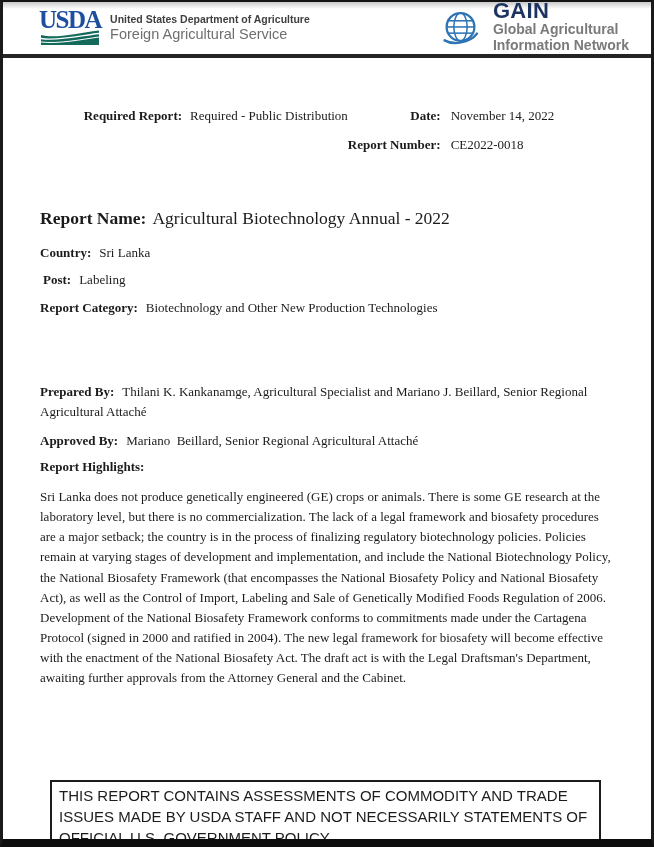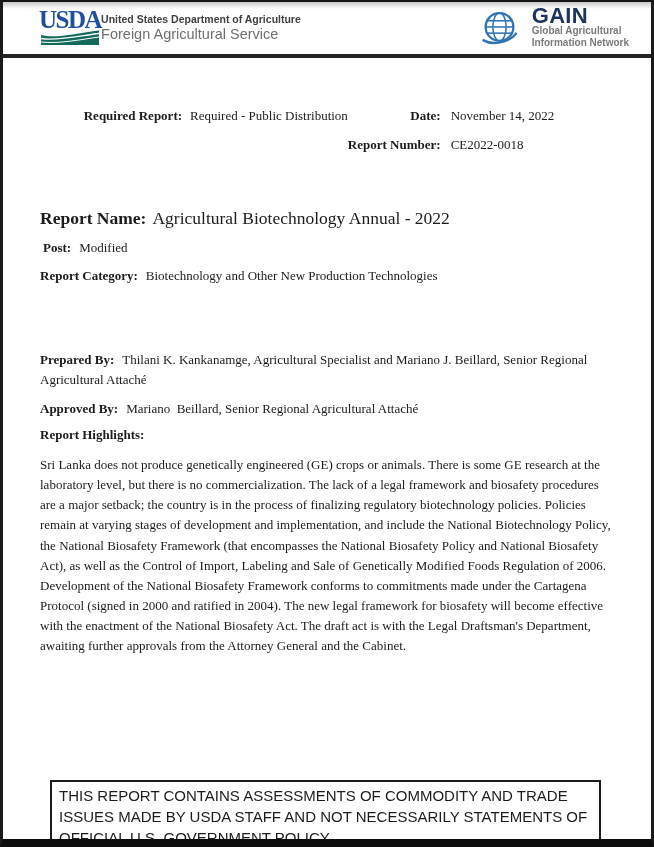--- a/index.html
+++ b/index.html
@@ -20,21 +20,21 @@
   
   .header {
     height:52px;
     display:flex;
     align-items:center;
     justify-content:space-between;
     padding:0 22px 0 36px;
     border-bottom:4px solid #242424;
     background:linear-gradient(180deg,#c9c9c9 0px,#ffffff 7px);
   }
-  .usda-brand { display:flex; align-items:center; }
+  .usda-brand { display:flex; align-items:center; gap:9px; }
   .usda-mark { display:flex; flex-direction:column; align-items:center; }
   .usda-word {
     font-family:"Liberation Serif", serif;
     font-weight:bold; font-size:25px; line-height:0.75;
     color:#1d4f9e; letter-spacing:-1.5px;
   }
   .usda-swoosh { margin-top:1px; display:block; }
   .usda-dept {
     font-family:"Liberation Sans", sans-serif;
     font-weight:bold; font-size:10.5px; color:#3f3f3f; line-height:1.2;
@@ -44,21 +44,21 @@
     font-size:14.5px; color:#6f6f6f; line-height:1.15; margin-top:1px;
   }
   .gain-brand { display:flex; align-items:center; gap:14px; }
   .gain-acronym {
     font-family:"Liberation Sans", sans-serif;
     font-weight:bold; font-size:22px; color:#1d3461;
     line-height:0.85; letter-spacing:0.3px;
   }
   .gain-sub {
     font-family:"Liberation Sans", sans-serif;
-    font-weight:bold; font-size:10px; color:#7a7a7a; line-height:1.2;
+    font-weight:bold; font-size:14px; color:#7a7a7a; line-height:1.2;
   }
   
   .content { padding:50px 37px 0 37px; font-size:13px; }
   .lbl { font-weight:bold; }
   .val { margin-left:8px; }
   .meta-flex { display:flex; justify-content:center; align-items:flex-start; }
   .meta-grid {
     display:grid;
     grid-template-columns:auto auto;
     column-gap:10px; row-gap:13px;
@@ -138,23 +138,26 @@
         <span>November 14, 2022</span>
         <span class="lbl">Report Number:</span>
         <span>CE2022-0018</span>
       </div>
     </div>
 
     <div class="report-name">
       <span class="lbl">Report Name:</span><span class="val">Agricultural Biotechnology Annual - 2022</span>
     </div>
 
+    <div class="row-country">
+      <span class="lbl">Country:</span><span class="val">Sri Lanka</span>
+    </div>
 
     <div class="row-post">
-      <span class="lbl">Post:</span><span class="val">Modified</span>
+      <span class="lbl">Post:</span><span class="val">Labeling</span>
     </div>
 
     <div class="row-category">
       <span class="lbl">Report Category:</span><span class="val">Biotechnology and Other New Production Technologies</span>
     </div>
 
     <div class="prepared">
       <span class="lbl">Prepared By:</span><span class="val">Thilani K. Kankanamge, Agricultural Specialist and Mariano J. Beillard, Senior Regional Agricultural Attaché</span>
     </div>
 

